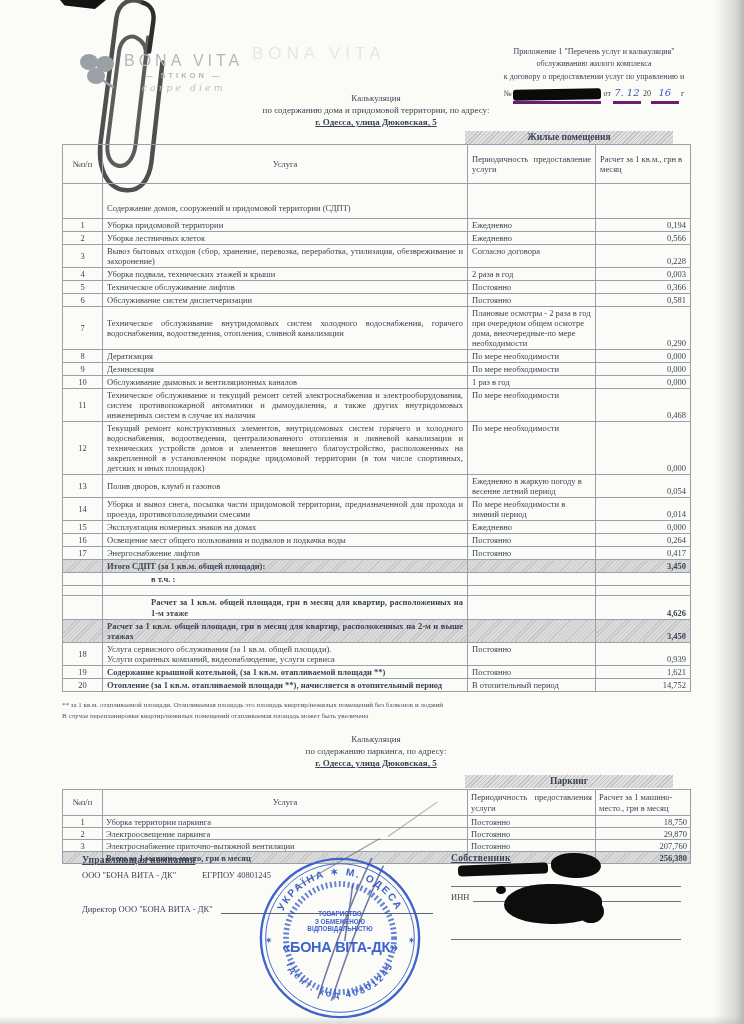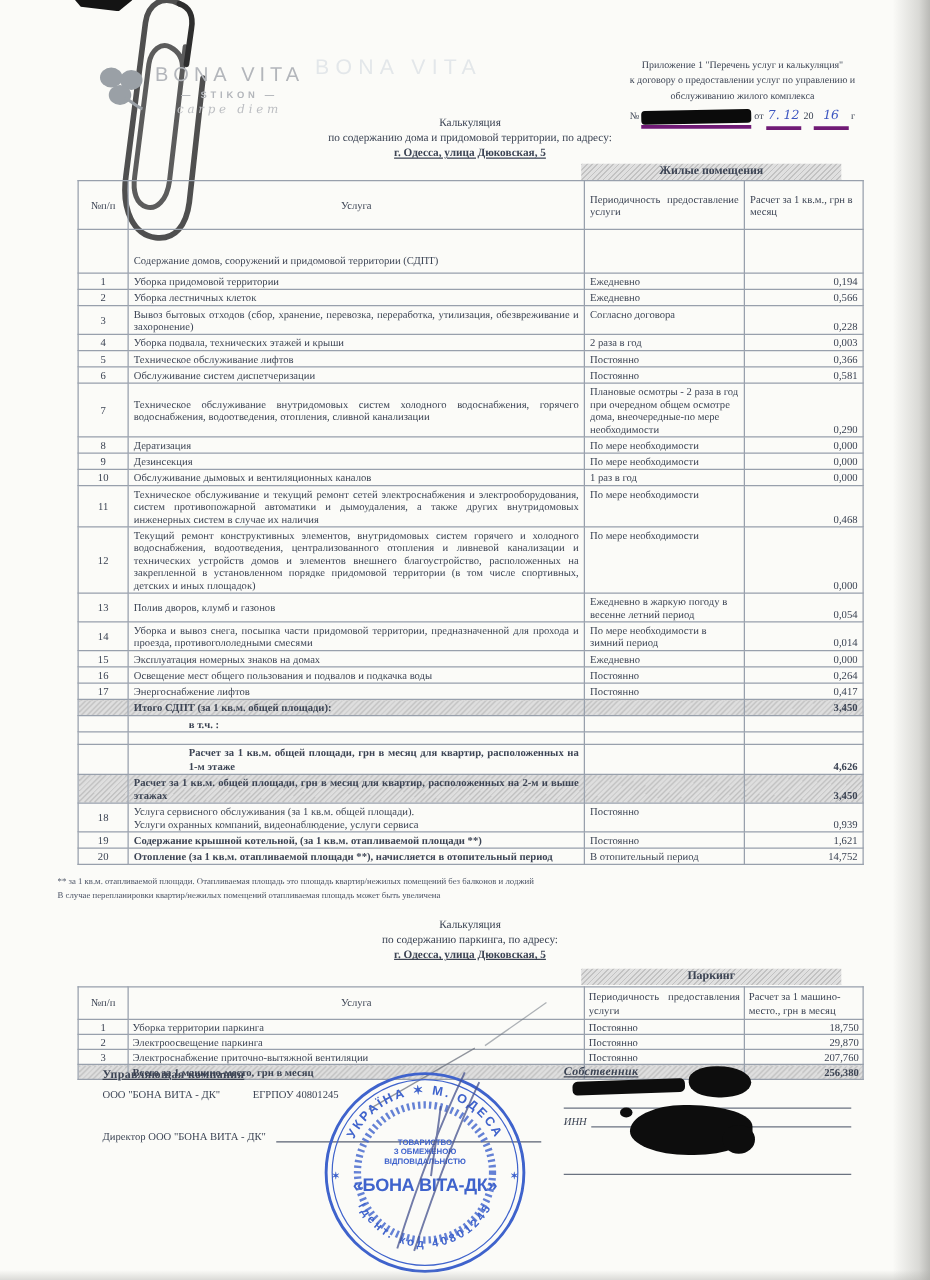--- a/index.html
+++ b/index.html
@@ -53,28 +53,28 @@
   .hdr .cell-value{text-align:left;vertical-align:middle;}
   .row-section td{height:28px;font-weight:normal;vertical-align:bottom;padding-bottom:5px;}
   .row-total td{font-weight:bold;background-color:#dcdcdc;
     background-image:repeating-linear-gradient(135deg,rgba(130,130,130,.30) 0 1px,rgba(228,228,228,.3) 1px 3px);}
   .row-bold td{font-weight:bold;padding-left:48px;}
   .row-boldname .cell-service{font-weight:bold;}
   .row-empty td{height:9px;padding:0;}
   .t2 .hdr td{height:24px;}
   .t2 td{padding:0.5px 3px;}
   
-  .footnotes{position:absolute;left:46px;top:700px;width:540px;font-size:7px;line-height:1.6;color:#4a5264;}
+  .footnotes{position:absolute;left:62px;top:700px;width:540px;font-size:7px;line-height:1.6;color:#4a5264;}
   
   .manager{position:absolute;left:82px;top:855px;width:390px;font-size:8.5px;}
   .heading{font-weight:bold;text-decoration:underline;font-size:9.5px;letter-spacing:.3px;}
   .company-line{margin-top:5px;display:flex;gap:26px;}
   .director-line{margin-top:24px;display:flex;align-items:flex-end;}
   .sig-line{display:inline-block;border-bottom:1px solid #5a6272;width:212px;margin-left:8px;}
-  .owner{position:absolute;left:451px;top:853px;width:230px;font-size:8.5px;font-style:italic;}
+  .owner{position:absolute;left:451px;top:853px;width:230px;font-size:8.5px;}
   .oline{border-bottom:1px solid #6a7280;height:15px;}
   .oline2{display:flex;align-items:flex-end;height:15px;}
   .oline2 .fill{flex:1;border-bottom:1px solid #6a7280;margin-left:4px;}
   .blob{position:absolute;background:#0d0d0d;}
   .blob-name{left:458px;top:864px;width:90px;height:11px;border-radius:4px;transform:rotate(-2deg);}
   .blob-top{left:551px;top:853px;width:50px;height:25px;border-radius:45% 55% 50% 50%;}
   .blob-big{left:504px;top:884px;width:98px;height:40px;border-radius:46% 54% 50% 50%/55% 45% 50% 50%;}
   .blob-side{left:578px;top:900px;width:26px;height:23px;border-radius:50%;}
   .blob-dots{left:496px;top:886px;width:10px;height:8px;border-radius:50%;}
   
@@ -107,22 +107,22 @@
     <div class="logo-text">
       <div class="logo-main">BONA VITA</div>
       <div class="logo-sub">— STIKON —</div>
       <div class="logo-script">carpe diem</div>
     </div>
   </div>
   <div class="ghost">BONA VITA</div>
 
   <div class="appendix">
     <div>Приложение 1 "Перечень услуг и калькуляция"</div>
+    <div>обслуживанию жилого комплекса</div>
     <div>к договору о предоставлении услуг по управлению и</div>
-    <div>обслуживанию жилого комплекса</div>
     <div class="num-line">
       <span>№</span>
       <span class="u"><span class="redact-inline"></span></span>
       <span>от</span>
       <span class="u hw">7. 12</span>
       <span>20</span><span class="u hw">16</span>
       <span>г</span>
     </div>
   </div>
 

